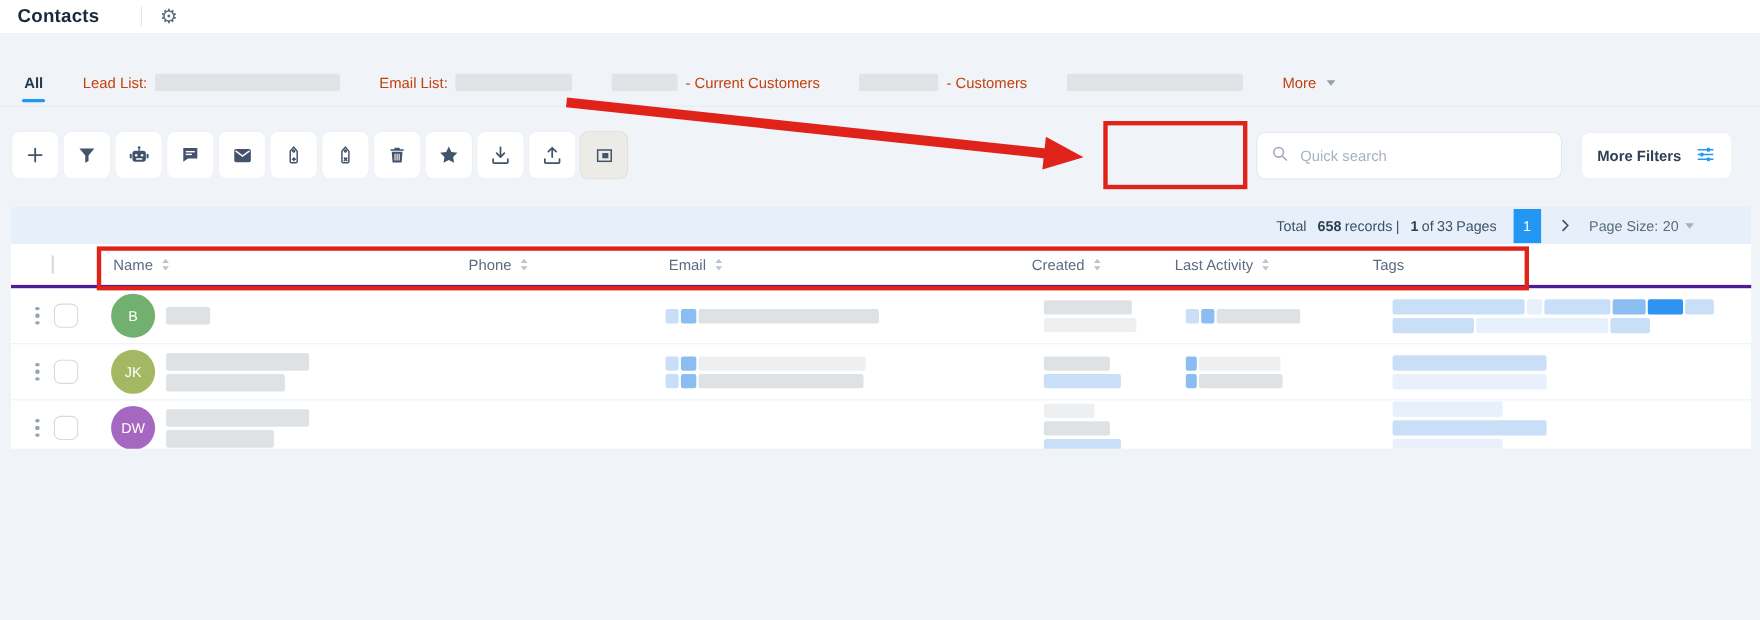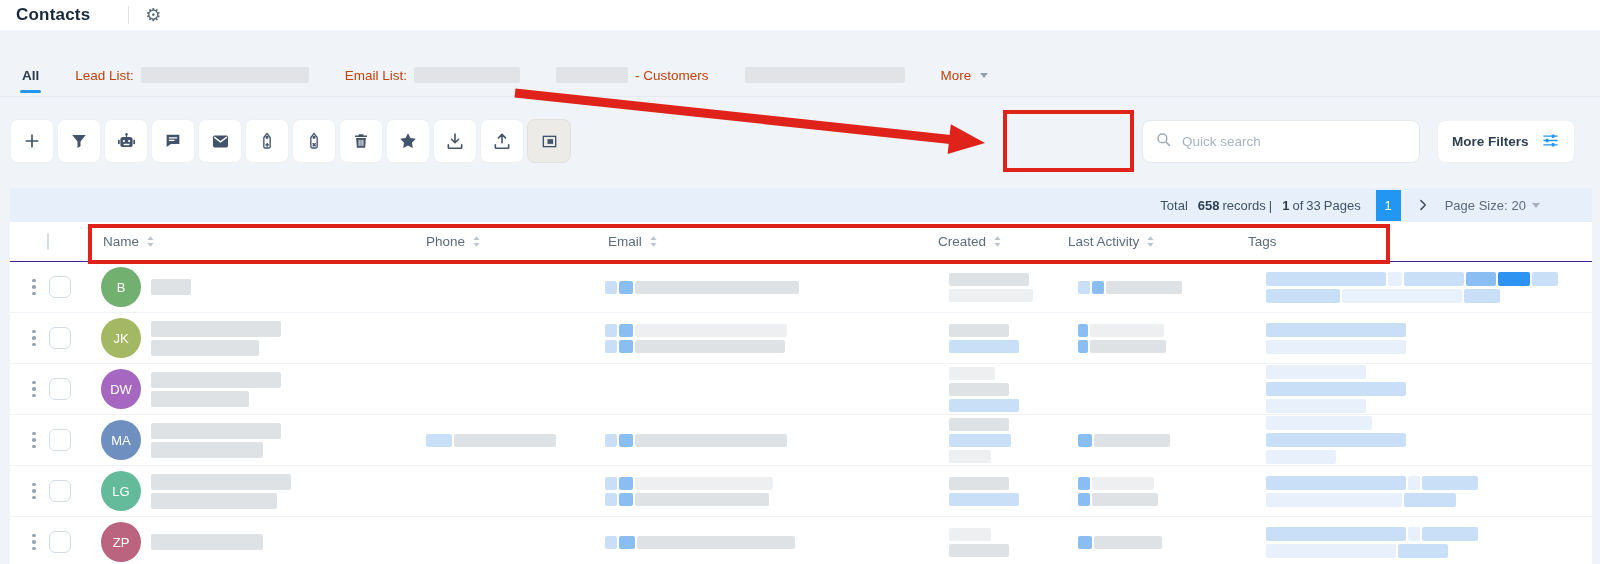--- a/index.html
+++ b/index.html
@@ -1,18 +1,18 @@
 <!DOCTYPE html>
 <html><head>
 <meta charset="utf-8">
 <style>
   * { box-sizing: border-box; margin: 0; padding: 0; }
   html,body { width:1600px; height:564px; }
   body { font-family:"Liberation Sans", sans-serif; background:#f0f4f8; overflow:hidden; position:relative; }
-  .screen { position:relative; width:1600px; height:564px; overflow:hidden; background:#f0f4f8; }
+  .screen { position:relative; width:1600px; height:408px; overflow:hidden; background:#f0f4f8; }
 
   
   .topnav { position:absolute; top:0; left:0; right:0; height:30px; background:#fff; display:flex; align-items:center; padding-left:16px; z-index:5; }
   .brand { font-size:17px; font-weight:700; color:#17293c; margin-right:20px; letter-spacing:.2px; }
   .nav-tabs { display:flex; height:100%; align-items:center; gap:24px; }
   .nav-tab { font-size:13.5px; font-weight:600; color:#33465c; height:100%; display:flex; align-items:center; position:relative; cursor:pointer; white-space:nowrap; padding:0 2px; }
   .nav-tab.active { color:#2097f3; }
   .nav-tab.active::after { content:""; position:absolute; left:-3px; right:-3px; bottom:0; height:3px; background:#2097f3; border-radius:2px; }
   .nav-divider { width:1px; height:18px; background:#dfe3e8; margin:0 16px 0 18px; }
   .gear { font-size:18px; color:#5c6c7c; line-height:1; cursor:pointer; }
@@ -40,21 +40,21 @@
   .content { position:absolute; left:10px; top:188px; width:1582px; bottom:0; background:#fff; }
   .pagerow { height:34px; background:#e7f0fa; display:flex; align-items:center; justify-content:flex-end; gap:15px; padding-right:52px; font-size:13px; color:#3e5266; }
   .pagesummary span { margin-left:3px; }
   .pagesummary b { margin-left:10px; color:#2c3f52; }
   .pagebox { width:25px; height:31px; background:#2196f3; color:#fff; display:flex; align-items:center; justify-content:center; font-size:13px; cursor:pointer; }
   .next-chev { display:flex; align-items:center; cursor:pointer; }
   .pagesize { color:#5a6b7c; display:flex; align-items:center; gap:4px; cursor:pointer; }
   .pagesize .caret-down { border-top-color:#a5b1bc; }
 
   .grid { display:grid; grid-template-columns:78px 330px 182px 330px 130px 180px 1fr; align-items:center; }
-  .thead { height:40px; border-bottom:1px solid #4c1d95; font-size:13.5px; color:#5b6c7e; }
+  .thead { height:40px; border-bottom:3px solid #4c1d95; font-size:13.5px; color:#5b6c7e; }
   .th { display:flex; align-items:center; gap:6px; padding-left:8px; }
   .th.first { padding-left:15px; }
   .hd-ctrl { padding-left:37px; }
   .cbx { width:22px; height:22px; border:1.5px solid #d4dbe2; border-radius:6px; background:#fff; flex:none; cursor:pointer; }
 
   .row { height:51px; border-bottom:1px solid #eef2f6; }
   .ctrl { display:flex; align-items:center; gap:11px; padding-left:20px; }
   .kebab { display:flex; flex-direction:column; gap:3px; cursor:pointer; padding:2px; }
   .kebab i { width:3.5px; height:3.5px; border-radius:50%; background:#95a3b0; }
   .namecell { display:flex; align-items:center; gap:10px; padding-left:13px; }
@@ -99,20 +99,24 @@
       </div>
       <div class="lb-item">
         <span>Lead List:</span>
         <span class="lb-blur" style="width: 168px;"></span>
       </div>
       <div class="lb-item">
         <span>Email List:</span>
         <span class="lb-blur" style="width: 106px;"></span>
       </div>
       <div class="lb-item">
+        <span class="lb-blur" style="width: 60px;"></span>
+        <span>- Current Customers</span>
+      </div>
+      <div class="lb-item">
         <span class="lb-blur" style="width: 72px;"></span>
         <span>- Customers</span>
       </div>
       <div class="lb-item">
         <span class="lb-blur" style="width: 160px;"></span>
       </div>
       <div class="lb-item">
         <span>More</span>
         <span class="caret-down"></span>
       </div>

